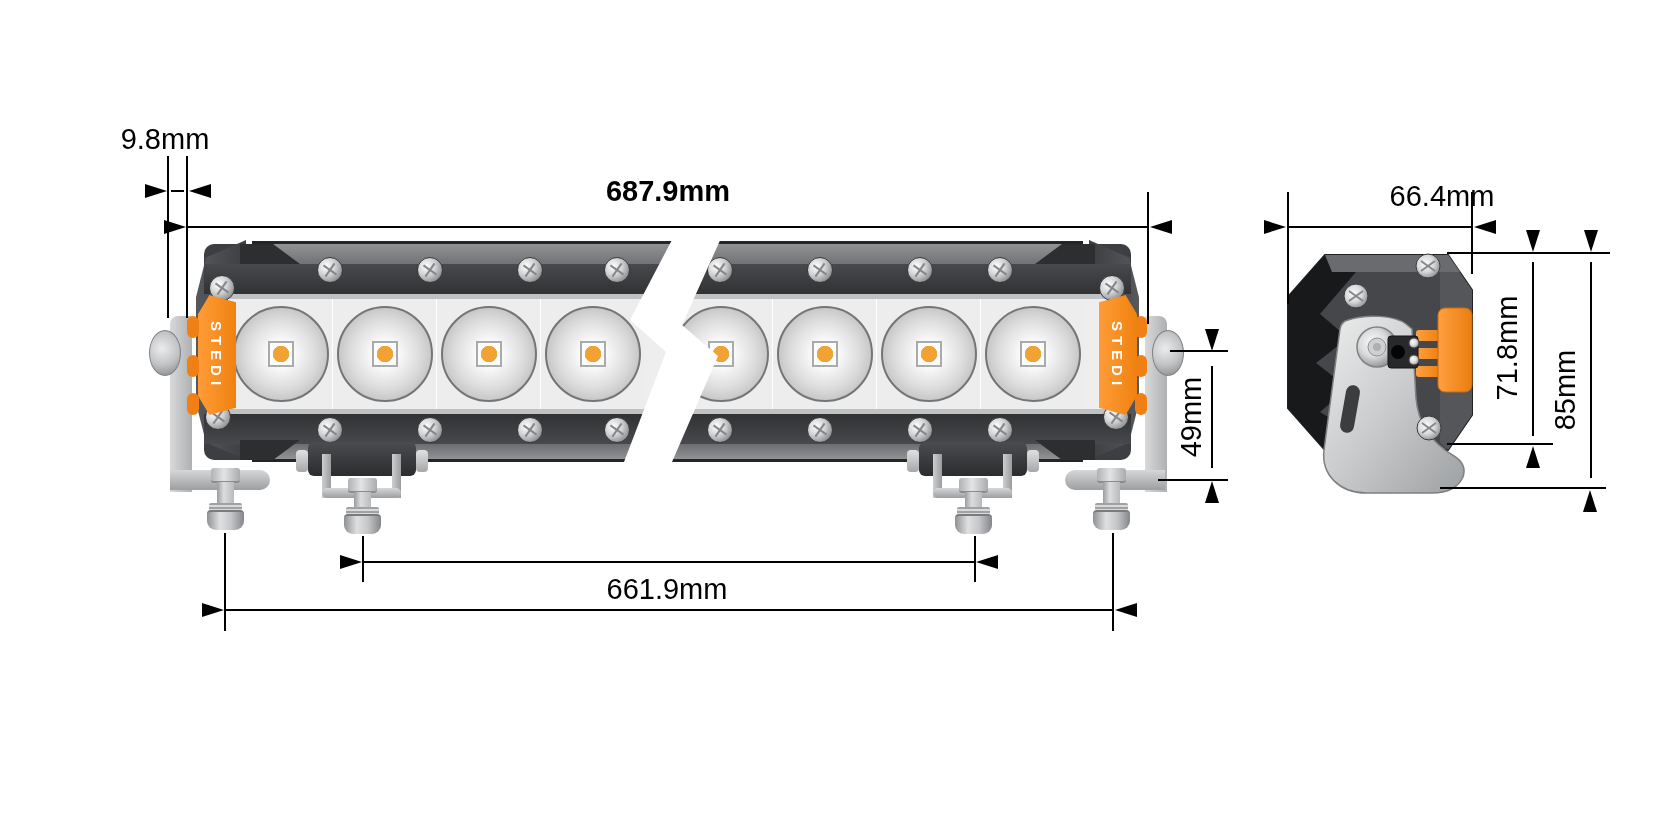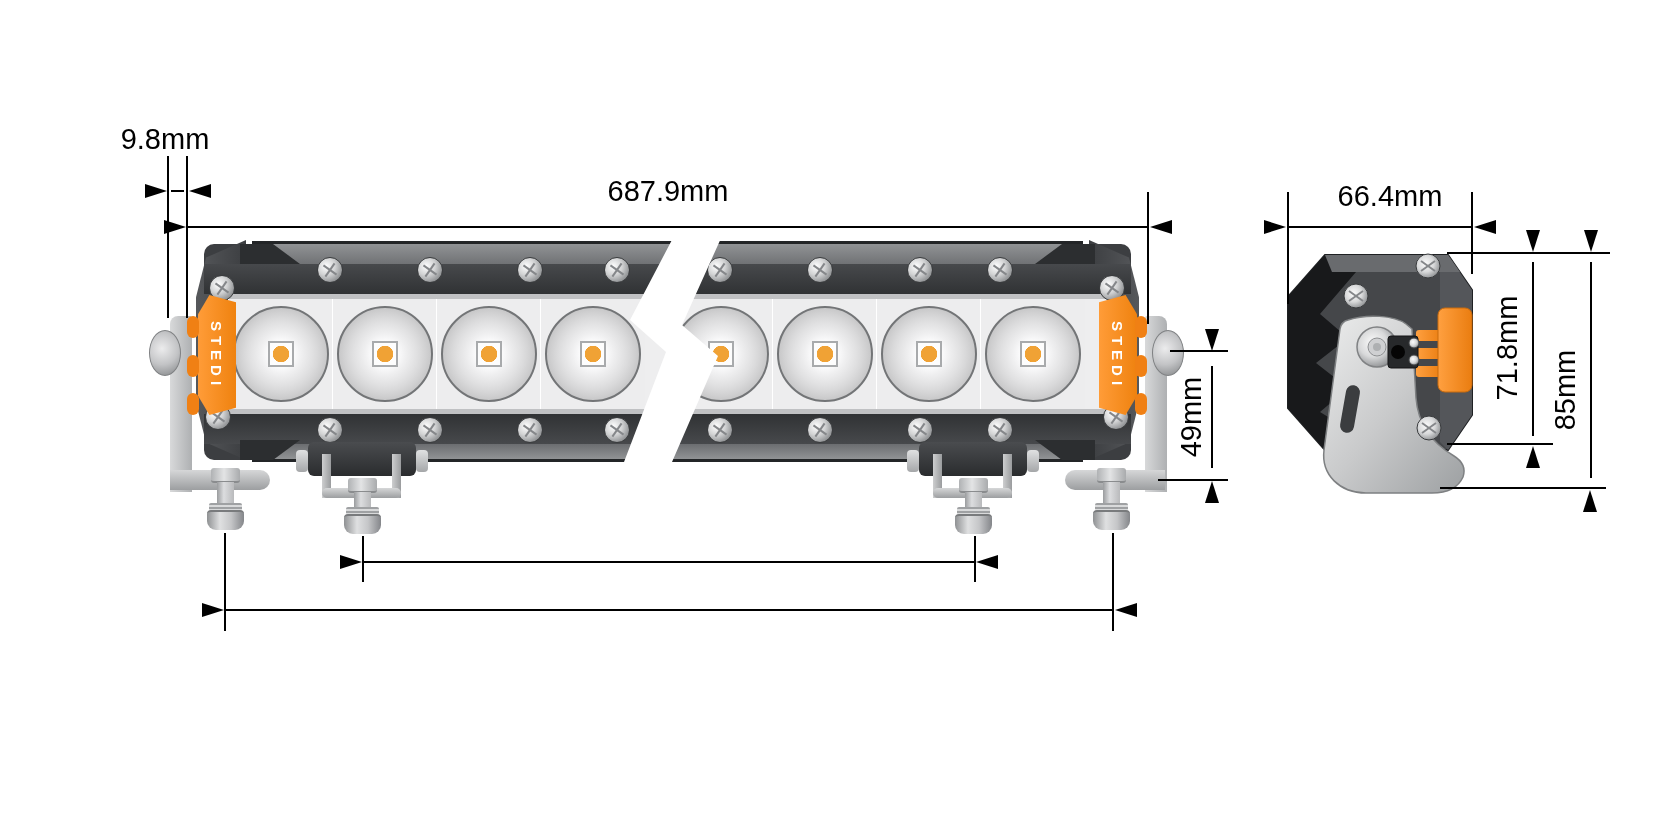--- a/index.html
+++ b/index.html
@@ -234,46 +234,47 @@
     <rect x="168" y="78" width="34" height="84" rx="7" fill="url(#gor)" stroke="#c96a0c"></rect>
   </svg>
 
   <div class="dimtext" style="left:110px;top:124px;width:110px;">9.8mm</div>
   <div class="dl" style="left:167px;top:156px;width:2px;height:162px;"></div>
   <div class="dl" style="left:186px;top:156px;width:2px;height:162px;"></div>
   <div class="dl" style="left:171px;top:190px;width:13px;height:2px;"></div>
   <div class="arr r" style="left:145px;top:184px;"></div>
   <div class="arr l" style="left:189px;top:184px;"></div>
 
-  <div class="dimtext" style="left:546px;top:176px;width:244px;">687.9mm</div>
+  <div class="dimtext" style="left:546px;top:176px;width:244px;font-weight:bold;">687.9mm</div>
   <div class="dl" style="left:187px;top:226px;width:961px;height:2px;"></div>
   <div class="dl" style="left:1147px;top:192px;width:2px;height:132px;"></div>
   <div class="arr r" style="left:164px;top:220px;"></div>
   <div class="arr l" style="left:1150px;top:220px;"></div>
 
   <div class="dl" style="left:1170px;top:350px;width:58px;height:2px;"></div>
   <div class="arr d" style="left:1205px;top:329px;"></div>
   <div class="dl" style="left:1211px;top:366px;width:2px;height:102px;"></div>
   <div class="dimtext rot" style="left:1141px;top:402px;width:100px;">49mm</div>
   <div class="dl" style="left:1158px;top:479px;width:70px;height:2px;"></div>
   <div class="arr u" style="left:1205px;top:481px;"></div>
 
   <div class="dl" style="left:363px;top:561px;width:612px;height:2px;"></div>
   <div class="dl" style="left:362px;top:536px;width:2px;height:46px;"></div>
   <div class="dl" style="left:974px;top:536px;width:2px;height:46px;"></div>
   <div class="arr r" style="left:340px;top:555px;"></div>
   <div class="arr l" style="left:976px;top:555px;"></div>
 
+  <div class="dimtext" style="left:545px;top:574px;width:244px;">661.9mm</div>
   <div class="dl" style="left:225px;top:609px;width:888px;height:2px;"></div>
   <div class="dl" style="left:224px;top:533px;width:2px;height:98px;"></div>
   <div class="dl" style="left:1112px;top:533px;width:2px;height:98px;"></div>
   <div class="arr r" style="left:202px;top:603px;"></div>
   <div class="arr l" style="left:1115px;top:603px;"></div>
 
-  <div class="dimtext" style="left:1300px;top:181px;width:180px;">66.4mm</div>
+  <div class="dimtext" style="left:1352px;top:181px;width:180px;">66.4mm</div>
   <div class="dl" style="left:1288px;top:226px;width:184px;height:2px;"></div>
   <div class="dl" style="left:1287px;top:192px;width:2px;height:112px;"></div>
   <div class="dl" style="left:1471px;top:192px;width:2px;height:82px;"></div>
   <div class="arr r" style="left:1264px;top:220px;"></div>
   <div class="arr l" style="left:1474px;top:220px;"></div>
 
   <div class="dl" style="left:1447px;top:252px;width:163px;height:2px;"></div>
   <div class="arr d" style="left:1526px;top:230px;"></div>
   <div class="arr d" style="left:1584px;top:230px;"></div>
   <div class="dl" style="left:1532px;top:262px;width:2px;height:174px;"></div>

